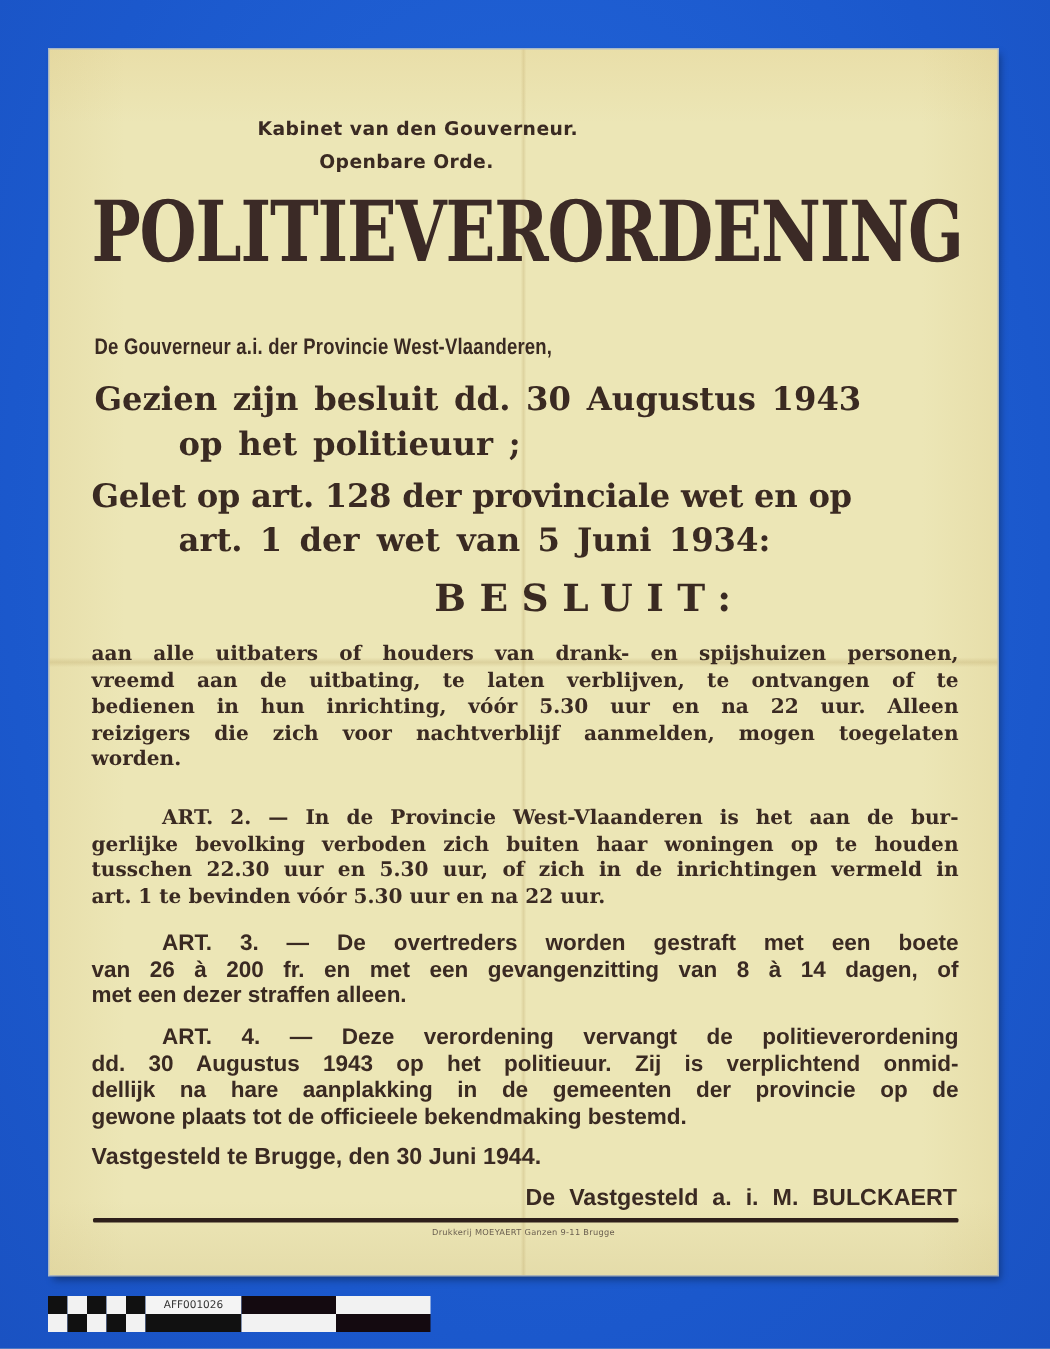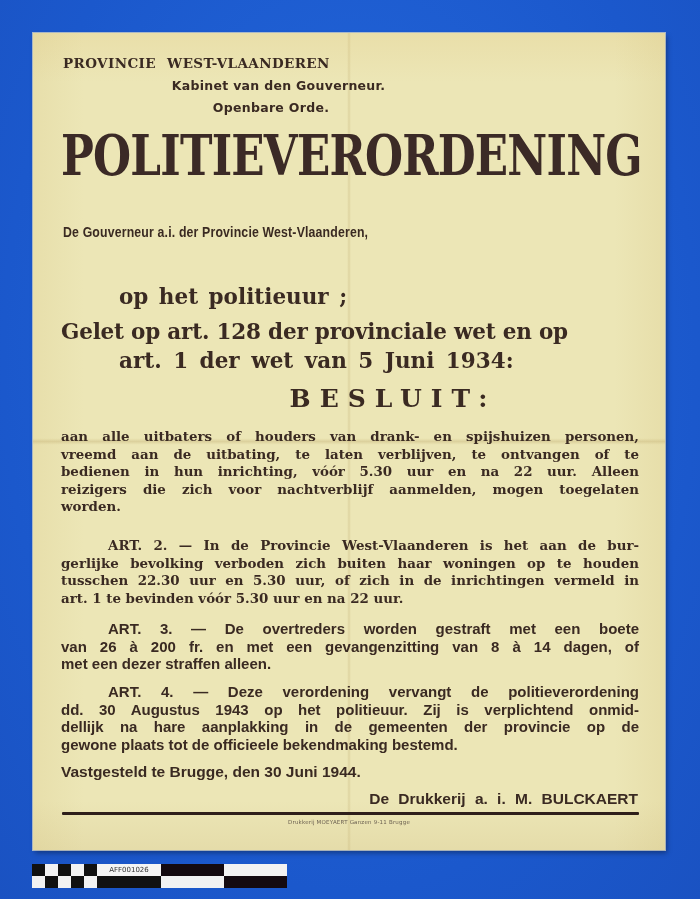--- a/index.html
+++ b/index.html
@@ -101,28 +101,28 @@
   .scale-label {
     position: absolute; left: 65px; top: 0; width: 64px; height: 12px;
     background: #f4f4f4; color: #333;
     font-family: "DejaVu Sans", sans-serif; font-size: 7px; line-height: 12px; text-align: center;
   }
 </style>
 </head>
 <body>
 
 <div class="poster">
-  <div class="abs hdr1">PROVINCIE   WEST-VLAANDEREN</div>
   <div class="abs hdr2 k">Kabinet van den Gouverneur.</div>
   <div class="abs hdr2 o">Openbare Orde.</div>
 
   <div class="abs title">POLITIEVERORDENING</div>
 
   <div class="abs gov-line">De Gouverneur a.i. der Provincie West-Vlaanderen,</div>
 
+  <div class="abs big gezien1">Gezien zijn besluit dd. 30 Augustus 1943</div>
   <div class="abs big gezien2">op het politieuur ;</div>
   <div class="abs big gelet1">Gelet op art. 128 der provinciale wet en op</div>
   <div class="abs big gelet2">art. 1 der wet van 5 Juni 1934:</div>
 
   <div class="abs besluit">BESLUIT:</div>
 
   <div class="article art1">
     <span class="line">aan alle uitbaters of houders van drank- en spijshuizen personen,</span>
     <span class="line">vreemd aan de uitbating, te laten verblijven, te ontvangen of te</span>
     <span class="line">bedienen in hun inrichting, vóór 5.30 uur en na 22 uur. Alleen</span>
@@ -144,21 +144,21 @@
   </div>
 
   <div class="article art4">
     <span class="line indent">ART. 4. — Deze verordening vervangt de politieverordening</span>
     <span class="line">dd. 30 Augustus 1943 op het politieuur. Zij is verplichtend onmid-</span>
     <span class="line">dellijk na hare aanplakking in de gemeenten der provincie op de</span>
     <span class="line last">gewone plaats tot de officieele bekendmaking bestemd.</span>
   </div>
 
   <div class="abs vast">Vastgesteld te Brugge, den 30 Juni 1944.</div>
-  <div class="abs sign">De Drukkerij a. i. M. BULCKAERT</div>
+  <div class="abs sign">De Vastgesteld a. i. M. BULCKAERT</div>
   <div class="rule"></div>
   <div class="abs printer">Drukkerij MOEYAERT Ganzen 9-11 Brugge</div>
 </div>
 
 <div class="scalebar">
 
   <div class="cell" style="left:0;top:0;width:13px;background:#111;"></div>
   <div class="cell" style="left:13px;top:0;width:13px;background:#f2f2f2;"></div>
   <div class="cell" style="left:26px;top:0;width:13px;background:#111;"></div>
   <div class="cell" style="left:39px;top:0;width:13px;background:#f2f2f2;"></div>

